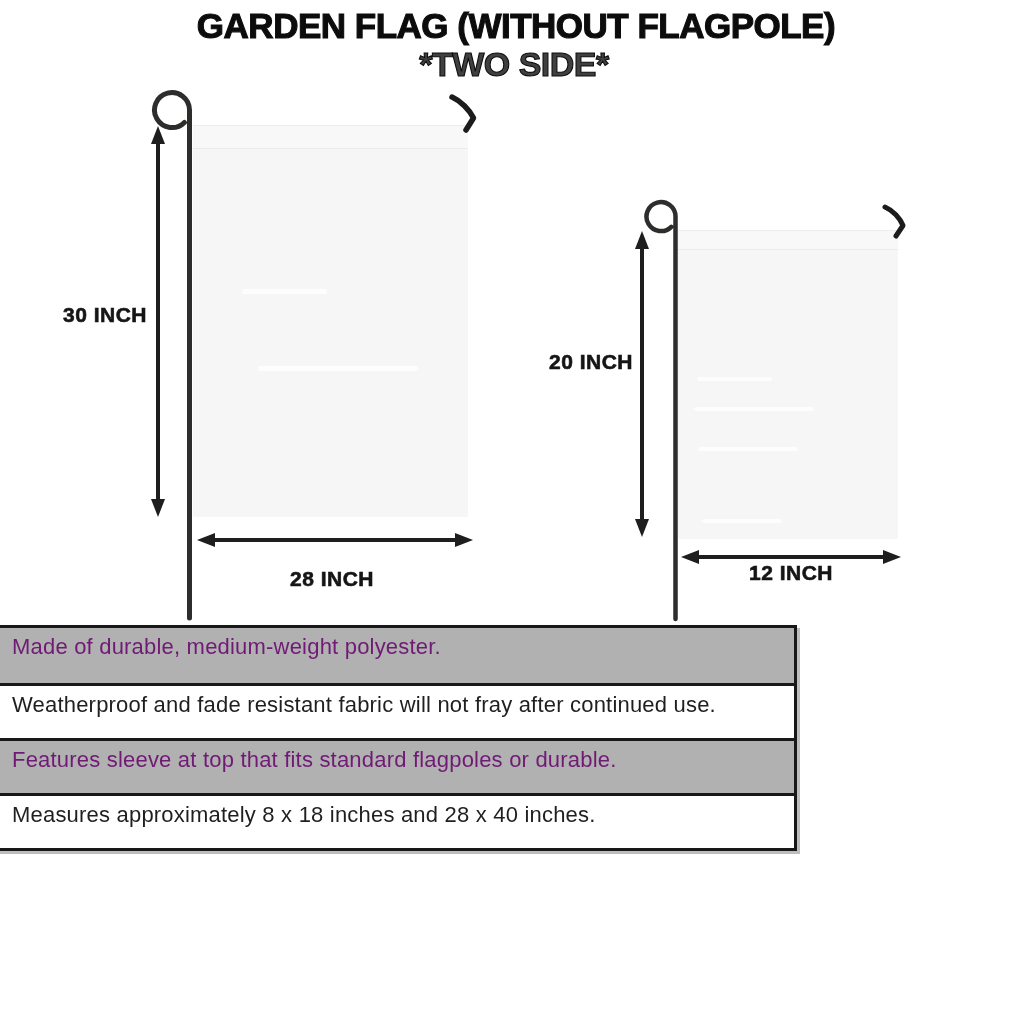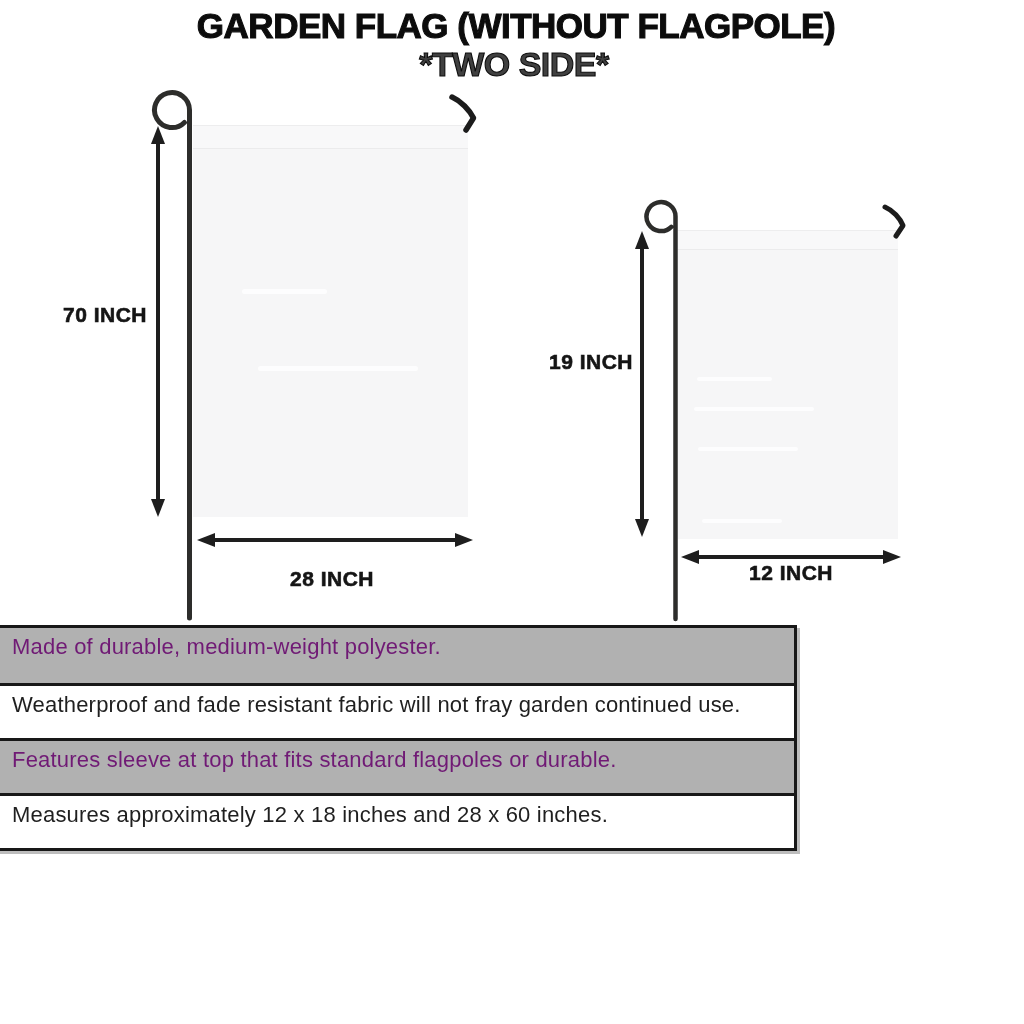--- a/index.html
+++ b/index.html
@@ -111,33 +111,33 @@
       <polygon class="arrow-head" points="642,537 635,519 649,519"></polygon>
     </g>
 
     <g>
       <line class="arrow-line" x1="693" y1="557" x2="889" y2="557"></line>
       <polygon class="arrow-head" points="681,557 699,550 699,564"></polygon>
       <polygon class="arrow-head" points="901,557 883,550 883,564"></polygon>
     </g>
   </svg>
 
-  <div class="dim-label" style="left:25px;top:303px;">70 INCH</div>
+  <div class="dim-label" style="left:25px;top:303px;">30 INCH</div>
   <div class="dim-label" style="left:252px;top:547px;margin-top:20px;">28 INCH</div>
-  <div class="dim-label" style="left:511px;top:350px;">19 INCH</div>
+  <div class="dim-label" style="left:511px;top:350px;">20 INCH</div>
   <div class="dim-label" style="left:711px;top:561px;">12 INCH</div>
 
   <div class="spec-table">
     <div class="spec-row shaded">
       <span>Made of durable, medium-weight polyester.</span>
     </div>
     <div class="spec-row plain">
-      <span>Weatherproof and fade resistant fabric will not fray garden continued use.</span>
+      <span>Weatherproof and fade resistant fabric will not fray after continued use.</span>
     </div>
     <div class="spec-row shaded">
       <span>Features sleeve at top that fits standard flagpoles or durable.</span>
     </div>
     <div class="spec-row plain">
-      <span>Measures approximately 12 x 18 inches and 28 x 60 inches.</span>
+      <span>Measures approximately 8 x 18 inches and 28 x 40 inches.</span>
     </div>
   </div>
 
 </div>
 
 </body></html>

